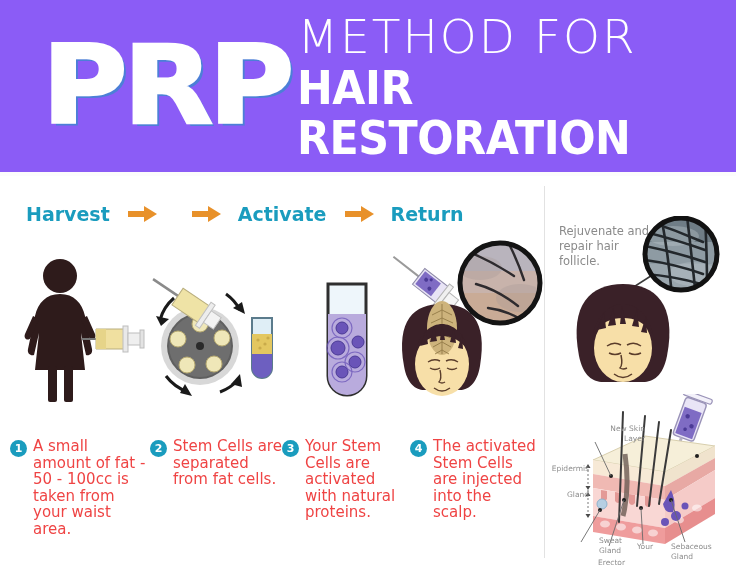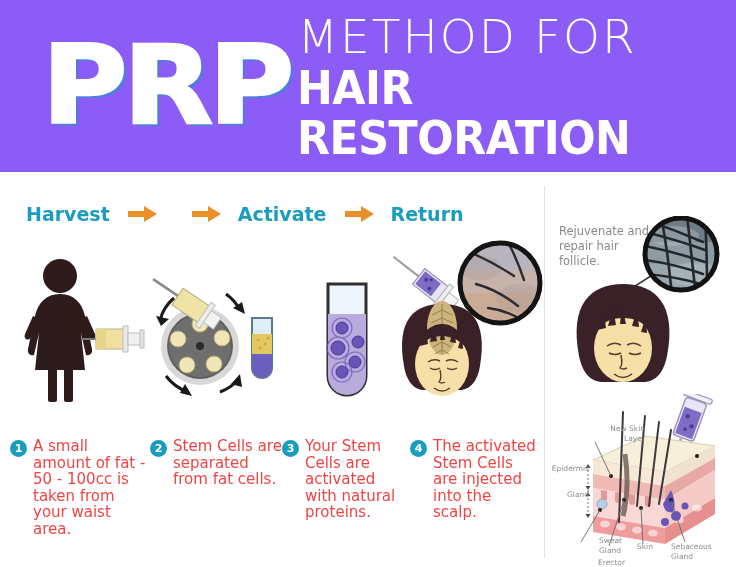--- a/index.html
+++ b/index.html
@@ -459,18 +459,18 @@
         </g>
       </svg>
       <div class="skin-label" style="left:56px;top:30px;width:44px;text-align:right;white-space:pre-line;">New Skin
 Layer</div>
       <div class="skin-label" style="left:4px;top:70px;width:40px;text-align:right;">Epidermis</div>
       <div class="skin-label" style="left:6px;top:96px;width:38px;text-align:right;">Gland</div>
       <div class="skin-label" style="left:6px;top:142px;width:34px;text-align:left;white-space:pre-line;margin-left:48px;">Sweat
 Gland</div>
       <div class="skin-label" style="left:44px;top:148px;width:36px;text-align:right;white-space:pre-line;margin-top:16px;">Erector
 Muscle</div>
-      <div class="skin-label" style="left:92px;top:148px;width:26px;text-align:left;">Skin</div>
+      <div class="skin-label" style="left:92px;top:148px;width:26px;text-align:left;">Your</div>
       <div class="skin-label" style="left:126px;top:148px;width:48px;text-align:left;white-space:pre-line;">Sebaceous
 Gland</div>
     </div>
   </div>
 </div>
 
 </body></html>

